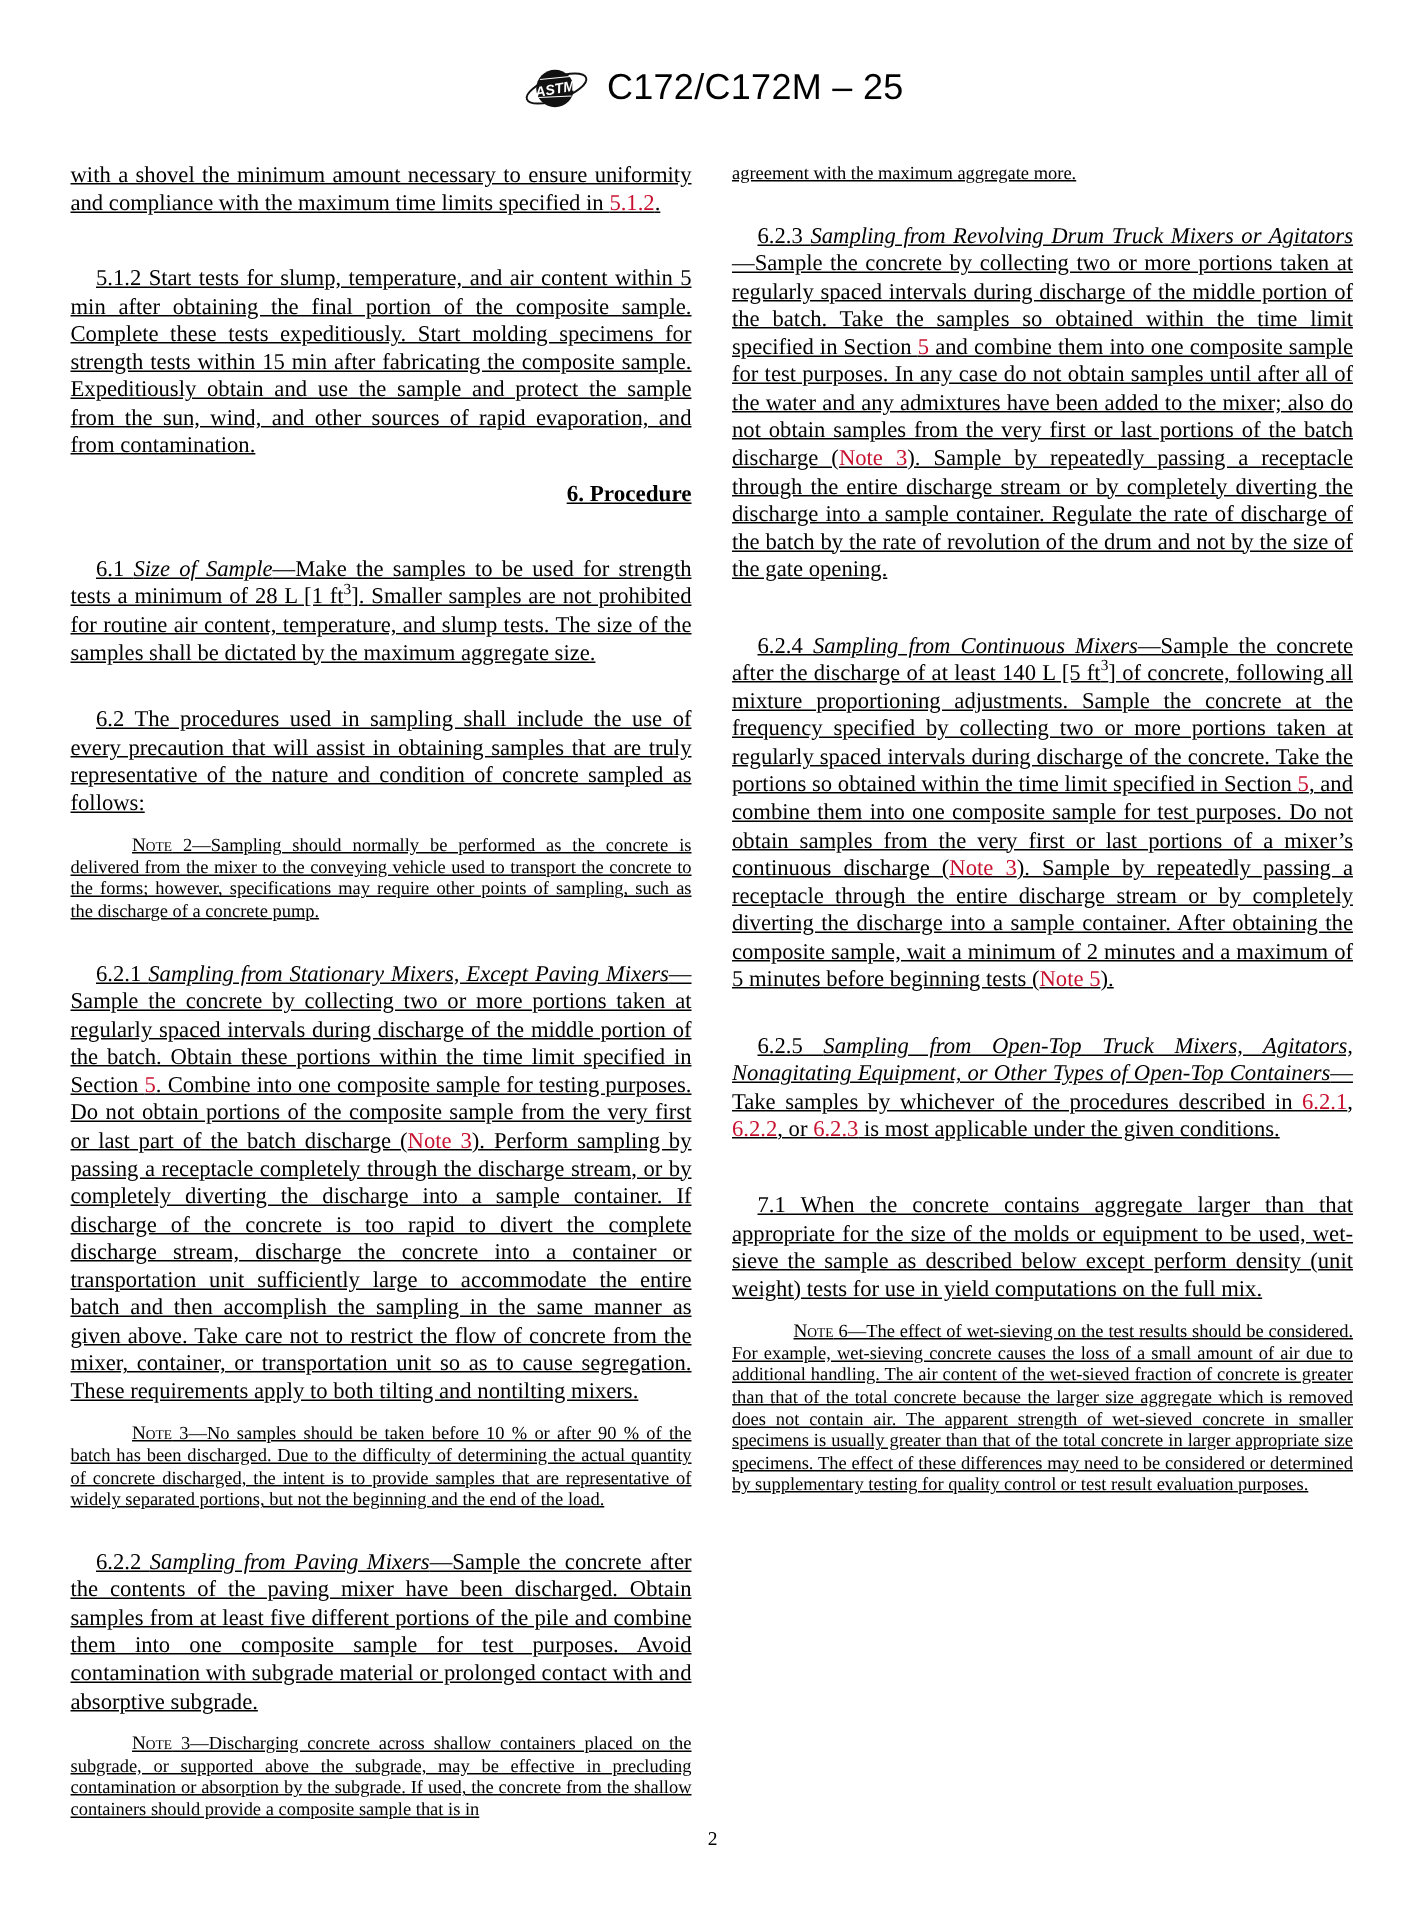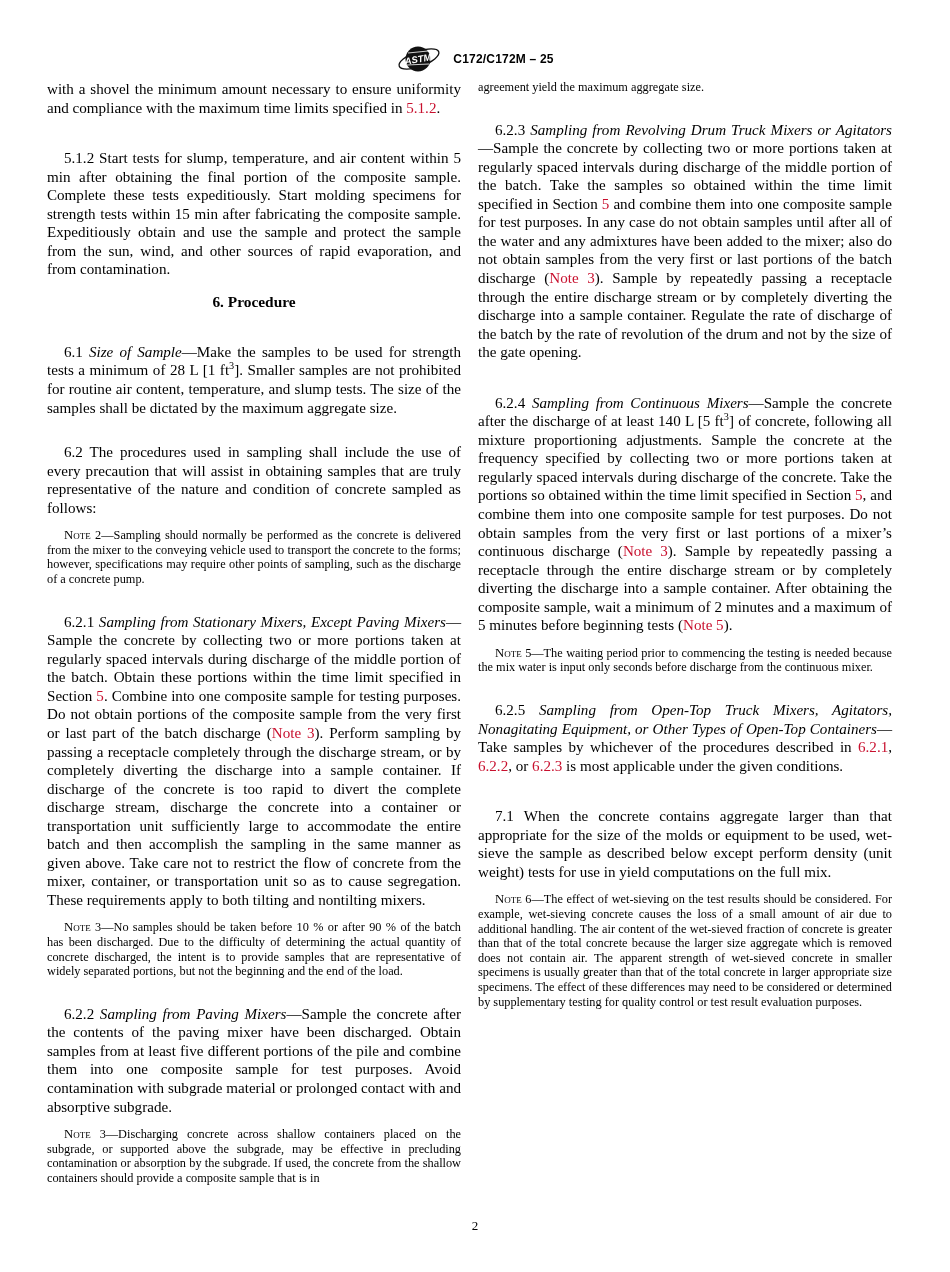--- a/index.html
+++ b/index.html
@@ -29,35 +29,36 @@
     gap: 11px;
   }
   .astm-logo {
     width: 46px;
     height: 34px;
     flex: 0 0 auto;
     display: block;
   }
   .doc-designation {
     font-family: "Liberation Sans", "DejaVu Sans", sans-serif;
-    font-size: 12px;
-    font-weight: bold;
+    font-size: 24px;
+    font-weight: normal;
     letter-spacing: .2px;
     white-space: nowrap;
   }
 
   
   .columns {
     position: absolute;
-    top: 80px;
+    top: 108px;
     left: 47px;
     width: 856px;
     height: 1110px;
     display: flex;
-    gap: 17px;
+    gap: 27px;
+    text-decoration: underline;
   }
   .col {
     width: 414px;
     flex: 0 0 414px;
   }
 
   
   p {
     margin: 0;
     font-size: 15.1px;
@@ -87,37 +88,38 @@
     text-indent: 0;
     margin-top: 0;
   }
 
   h3.section {
     margin: 0;
     font-family: "Liberation Serif", "DejaVu Serif", serif;
     font-size: 15.4px;
     font-weight: bold;
     line-height: 19px;
-    text-align: center;
+    text-align: right;
     text-indent: 0;
   }
   h3.section.sp {
     margin-top: 13px;
     margin-bottom: 3px;
   }
   h3.section .cont-line {
     display: block;
     padding-left: 17px;
   }
 
   i, .ital { font-style: italic; }
   .red { color: #C8102E; }
   .smallcaps {
     font-variant: small-caps;
     font-size: 1.04em;
+    margin-left: 24px;
   }
   sup {
     font-size: .68em;
     vertical-align: super;
     line-height: 0;
   }
 
   
   .footer {
     position: absolute;
@@ -172,27 +174,26 @@
       <p class="note"><span class="smallcaps">Note</span><span> 3—No samples should be taken before 10 % or after 90 % of the batch has been discharged. Due to the difficulty of determining the actual quantity of concrete discharged, the intent is to provide samples that are representative of widely separated portions, but not the beginning and the end of the load.</span></p>
 
       <p class="indent gap"><span>6.2.2 </span><i>Sampling from Paving Mixers</i><span>—Sample the concrete after the contents of the paving mixer have been discharged. Obtain samples from at least five different portions of the pile and combine them into one composite sample for test purposes. Avoid contamination with subgrade material or prolonged contact with and absorptive subgrade.</span></p>
 
       <p class="note"><span class="smallcaps">Note</span><span> 3—Discharging concrete across shallow containers placed on the subgrade, or supported above the subgrade, may be effective in precluding contamination or absorption by the subgrade. If used, the concrete from the shallow containers should provide a composite sample that is in</span></p>
 
     </div>
 
     <div class="col">
 
-      <p class="note cont">agreement yield the maximum aggregate size.</p>
+      <p class="note cont">agreement with the maximum aggregate more.</p>
 
       <p class="indent gap"><span>6.2.3 </span><i>Sampling from Revolving Drum Truck Mixers or Agitators</i><span>—Sample the concrete by collecting two or more portions taken at regularly spaced intervals during discharge of the middle portion of the batch. Take the samples so obtained within the time limit specified in Section </span><span class="red">5</span><span> and combine them into one composite sample for test purposes. In any case do not obtain samples until after all of the water and any admixtures have been added to the mixer; also do not obtain samples from the very first or last portions of the batch discharge (</span><span class="red">Note 3</span><span>). Sample by repeatedly passing a receptacle through the entire discharge stream or by completely diverting the discharge into a sample container. Regulate the rate of discharge of the batch by the rate of revolution of the drum and not by the size of the gate opening.</span></p>
 
       <p class="indent"><span>6.2.4 </span><i>Sampling from Continuous Mixers</i><span>—Sample the concrete after the discharge of at least 140 L [5 ft</span><sup>3</sup><span>] of concrete, following all mixture proportioning adjustments. Sample the concrete at the frequency specified by collecting two or more portions taken at regularly spaced intervals during discharge of the concrete. Take the portions so obtained within the time limit specified in Section </span><span class="red">5</span><span>, and combine them into one composite sample for test purposes. Do not obtain samples from the very first or last portions of a mixer’s continuous discharge (</span><span class="red">Note 3</span><span>). Sample by repeatedly passing a receptacle through the entire discharge stream or by completely diverting the discharge into a sample container. After obtaining the composite sample, wait a minimum of 2 minutes and a maximum of 5 minutes before beginning tests (</span><span class="red">Note 5</span><span>).</span></p>
 
-      <p class="note"><span class="smallcaps">Note</span><span> 5—The waiting period prior to commencing the testing is needed because the mix water is input only seconds before discharge from the continuous mixer.</span></p>
 
       <p class="indent gap"><span>6.2.5 </span><i>Sampling from Open-Top Truck Mixers, Agitators, Nonagitating Equipment, or Other Types of Open-Top Containers</i><span>—Take samples by whichever of the procedures described in </span><span class="red">6.2.1</span><span>, </span><span class="red">6.2.2</span><span>, or </span><span class="red">6.2.3</span><span> is most applicable under the given conditions.</span></p>
 
       <h3 class="section sp"></h3>
 
       <p class="indent">7.1  When the concrete contains aggregate larger than that appropriate for the size of the molds or equipment to be used, wet-sieve the sample as described below except perform density (unit weight) tests for use in yield computations on the full mix.</p>
 
       <p class="note"><span class="smallcaps">Note</span><span> 6—The effect of wet-sieving on the test results should be considered. For example, wet-sieving concrete causes the loss of a small amount of air due to additional handling. The air content of the wet-sieved fraction of concrete is greater than that of the total concrete because the larger size aggregate which is removed does not contain air. The apparent strength of wet-sieved concrete in smaller specimens is usually greater than that of the total concrete in larger appropriate size specimens. The effect of these differences may need to be considered or determined by supplementary testing for quality control or test result evaluation purposes.</span></p>
 
 

